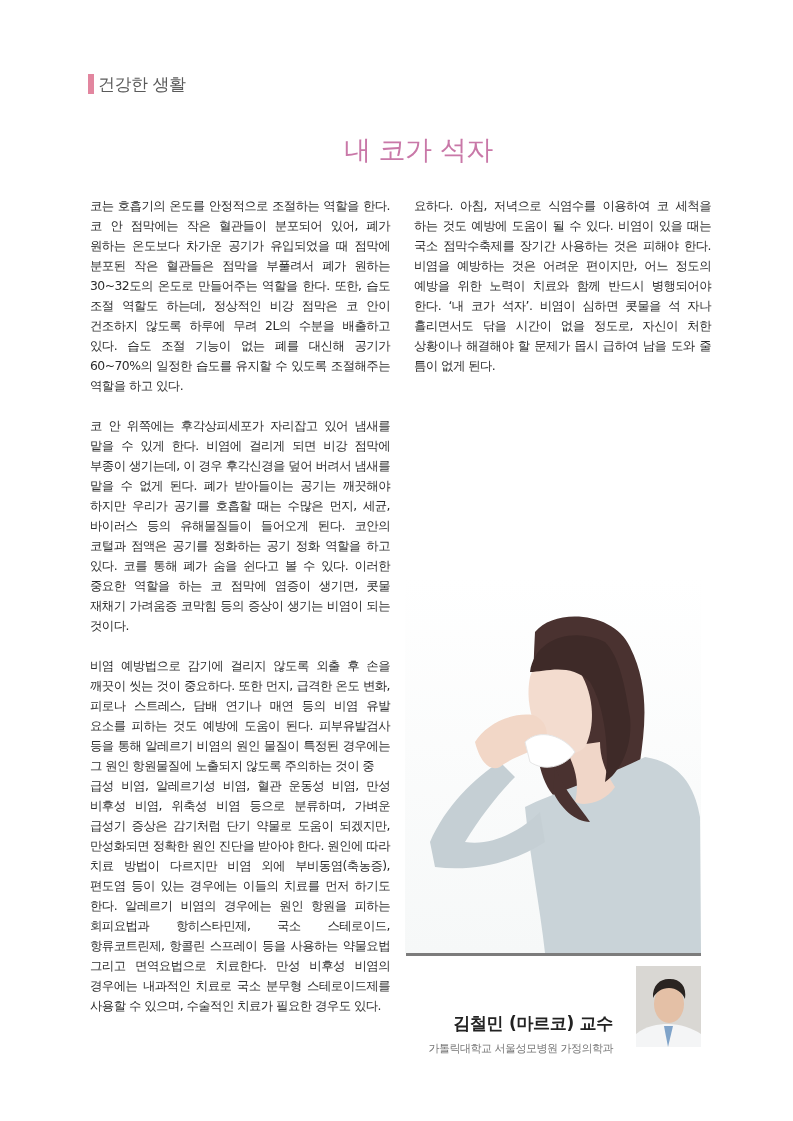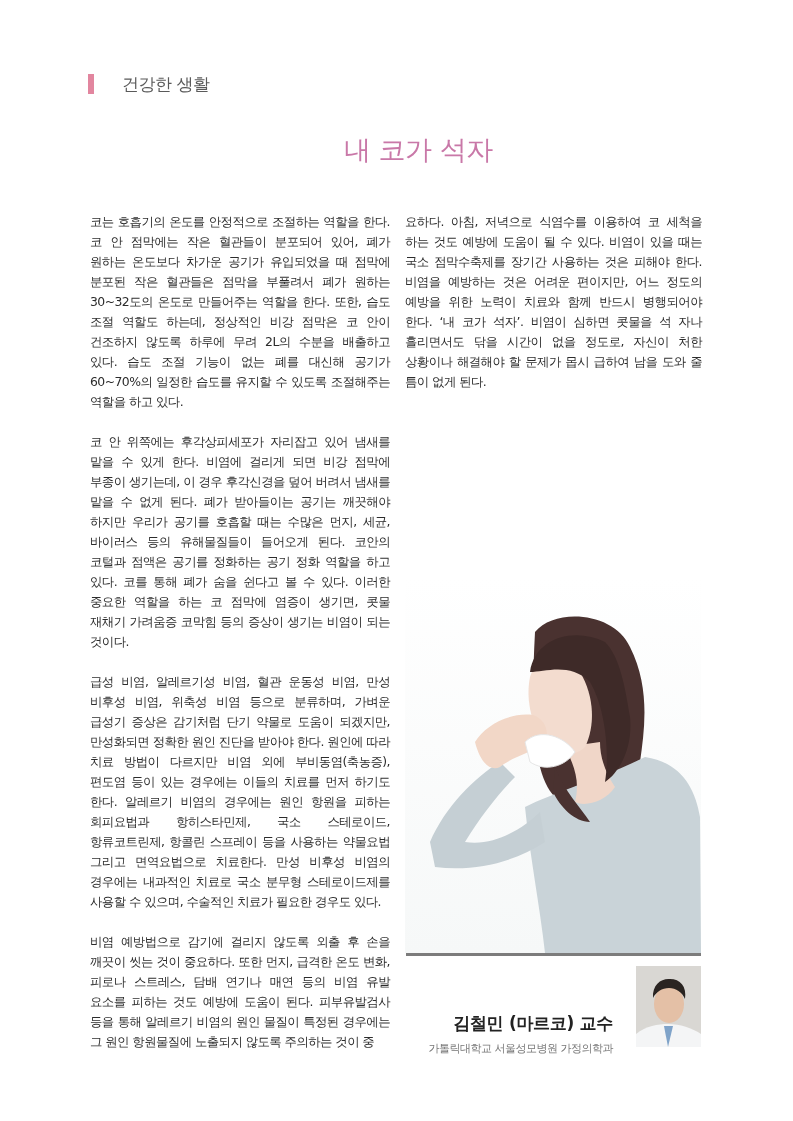--- a/index.html
+++ b/index.html
@@ -3,42 +3,42 @@
 <meta charset="utf-8">
 <style>
   html, body { margin: 0; padding: 0; background: #ffffff; }
   body {
     width: 793px; height: 1121px; position: relative; overflow: hidden;
     font-family: "DejaVu Sans", "Liberation Sans", sans-serif;
     color: #2a2a2a;
   }
   .section-header {
     position: absolute; left: 88px; top: 72px;
-    display: flex; align-items: center; height: 24px; gap: 24px;
+    display: flex; align-items: center; height: 24px;
   }
   .section-bar {
     width: 6px; height: 20px; background: #e2869f; margin-right: 4px;
   }
   .section-label {
     font-size: 17px; color: #5a5a5a; letter-spacing: -0.5px;
   }
   .title {
     position: absolute; left: 344px; top: 132px;
     font-size: 27px; color: #c978a8; letter-spacing: -0.5px; font-weight: normal;
     margin: 0;
   }
   .col {
     position: absolute; width: 300px;
     font-size: 12.4px; line-height: 20px; letter-spacing: -0.55px;
     text-align: justify; color: #2c2c2c;
     word-break: keep-all;
   }
   .col-left { left: 90px; top: 196px; }
-  .col-right { left: 405px; top: 196px; width: 297px; }
-  .col p { margin: 16px 0 20px 0; }
+  .col-right { left: 414px; top: 196px; width: 297px; }
+  .col p { margin: 0 0 20px 0; }
   .photo {
     position: absolute; left: 405px; top: 577px; width: 296px; height: 376px;
     overflow: hidden; background: #ffffff;
   }
   .photo-rule {
     position: absolute; left: 406px; top: 953px; width: 295px; height: 3px;
     background: #7c7c7c;
   }
   .author {
     position: absolute; right: 180px; top: 1012px; text-align: right;
@@ -60,22 +60,22 @@
 <div class="section-header">
   <div class="section-bar"></div>
   <span class="section-label">건강한 생활</span>
 </div>
 
 <h1 class="title">내 코가 석자</h1>
 
 <div class="col col-left">
   <p>코는 호흡기의 온도를 안정적으로 조절하는 역할을 한다. 코 안 점막에는 작은 혈관들이 분포되어 있어, 폐가 원하는 온도보다 차가운 공기가 유입되었을 때 점막에 분포된 작은 혈관들은 점막을 부풀려서 폐가 원하는 30~32도의 온도로 만들어주는 역할을 한다. 또한, 습도 조절 역할도 하는데, 정상적인 비강 점막은 코 안이 건조하지 않도록 하루에 무려 2L의 수분을 배출하고 있다. 습도 조절 기능이 없는 폐를 대신해 공기가 60~70%의 일정한 습도를 유지할 수 있도록 조절해주는 역할을 하고 있다.</p>
   <p>코 안 위쪽에는 후각상피세포가 자리잡고 있어 냄새를 맡을 수 있게 한다. 비염에 걸리게 되면 비강 점막에 부종이 생기는데, 이 경우 후각신경을 덮어 버려서 냄새를 맡을 수 없게 된다. 폐가 받아들이는 공기는 깨끗해야 하지만 우리가 공기를 호흡할 때는 수많은 먼지, 세균, 바이러스 등의 유해물질들이 들어오게 된다. 코안의 코털과 점액은 공기를 정화하는 공기 정화 역할을 하고 있다. 코를 통해 폐가 숨을 쉰다고 볼 수 있다. 이러한 중요한 역할을 하는 코 점막에 염증이 생기면, 콧물 재채기 가려움증 코막힘 등의 증상이 생기는 비염이 되는 것이다.</p>
+  <p style="margin-bottom:0">비염 예방법으로 감기에 걸리지 않도록 외출 후 손을 깨끗이 씻는 것이 중요하다. 또한 먼지, 급격한 온도 변화, 피로나 스트레스, 담배 연기나 매연 등의 비염 유발 요소를 피하는 것도 예방에 도움이 된다. 피부유발검사 등을 통해 알레르기 비염의 원인 물질이 특정된 경우에는 그 원인 항원물질에 노출되지 않도록 주의하는 것이 중</p>
   <p>급성 비염, 알레르기성 비염, 혈관 운동성 비염, 만성 비후성 비염, 위축성 비염 등으로 분류하며, 가벼운 급성기 증상은 감기처럼 단기 약물로 도움이 되겠지만, 만성화되면 정확한 원인 진단을 받아야 한다. 원인에 따라 치료 방법이 다르지만 비염 외에 부비동염(축농증), 편도염 등이 있는 경우에는 이들의 치료를 먼저 하기도 한다. 알레르기 비염의 경우에는 원인 항원을 피하는 회피요법과 항히스타민제, 국소 스테로이드, 항류코트린제, 항콜린 스프레이 등을 사용하는 약물요법 그리고 면역요법으로 치료한다. 만성 비후성 비염의 경우에는 내과적인 치료로 국소 분무형 스테로이드제를 사용할 수 있으며, 수술적인 치료가 필요한 경우도 있다.</p>
-  <p style="margin-bottom:0">비염 예방법으로 감기에 걸리지 않도록 외출 후 손을 깨끗이 씻는 것이 중요하다. 또한 먼지, 급격한 온도 변화, 피로나 스트레스, 담배 연기나 매연 등의 비염 유발 요소를 피하는 것도 예방에 도움이 된다. 피부유발검사 등을 통해 알레르기 비염의 원인 물질이 특정된 경우에는 그 원인 항원물질에 노출되지 않도록 주의하는 것이 중</p>
 </div>
 
 <div class="col col-right">
   <p>요하다. 아침, 저녁으로 식염수를 이용하여 코 세척을 하는 것도 예방에 도움이 될 수 있다. 비염이 있을 때는 국소 점막수축제를 장기간 사용하는 것은 피해야 한다. 비염을 예방하는 것은 어려운 편이지만, 어느 정도의 예방을 위한 노력이 치료와 함께 반드시 병행되어야 한다. ‘내 코가 석자’. 비염이 심하면 콧물을 석 자나 흘리면서도 닦을 시간이 없을 정도로, 자신이 처한 상황이나 해결해야 할 문제가 몹시 급하여 남을 도와 줄 틈이 없게 된다.</p>
 </div>
 
 <div class="photo">
   <svg width="296" height="376" viewBox="0 0 296 376">
     <defs>
       <linearGradient id="bg" x1="0" y1="0" x2="0" y2="1">

